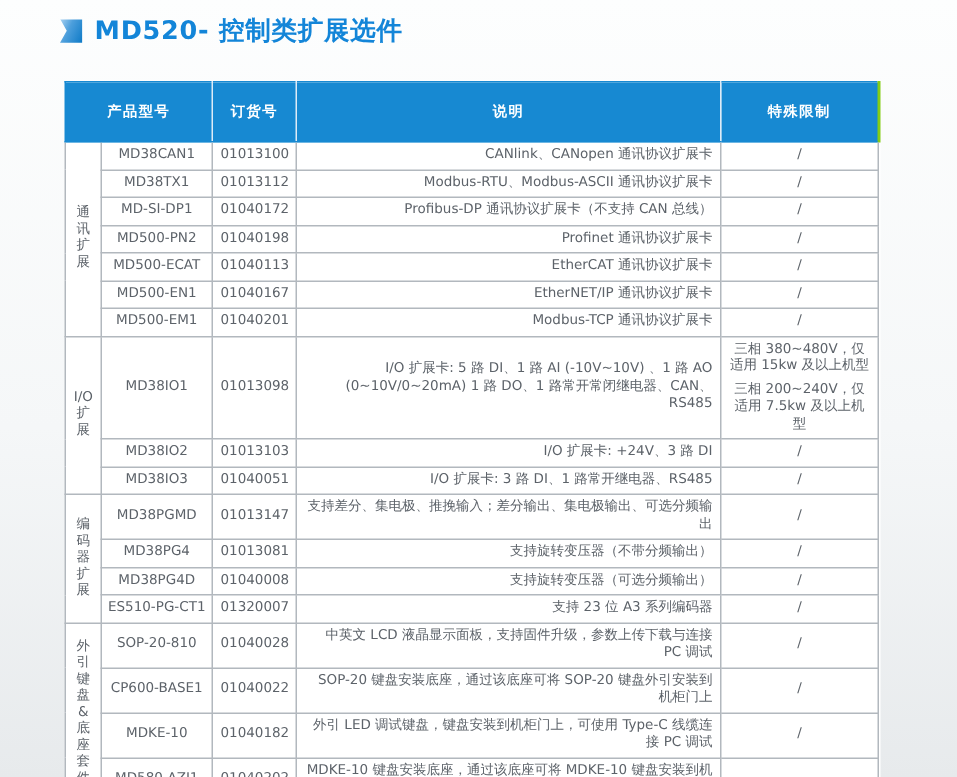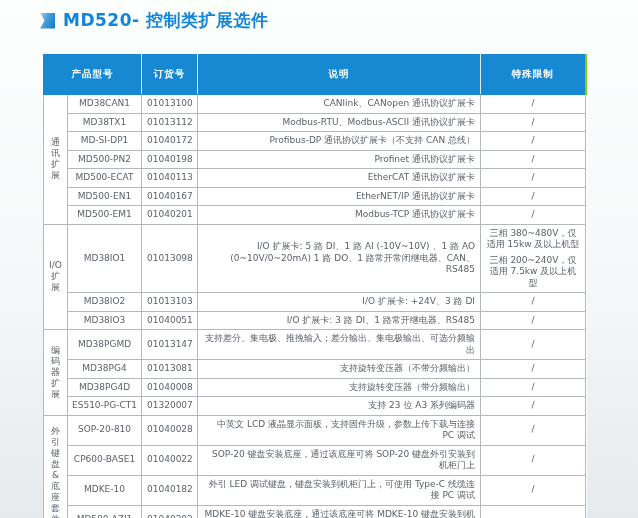--- a/index.html
+++ b/index.html
@@ -177,21 +177,21 @@
         </tr>
         <tr>
           <td class="model-cell">MD38PG4</td>
           <td class="order-cell">01013081</td>
           <td class="desc-cell">支持旋转变压器（不带分频输出）</td>
           <td class="limit-cell">/</td>
         </tr>
         <tr>
           <td class="model-cell">MD38PG4D</td>
           <td class="order-cell">01040008</td>
-          <td class="desc-cell">支持旋转变压器（带分频输出）</td>
+          <td class="desc-cell">支持旋转变压器（可选分频输出）</td>
           <td class="limit-cell">/</td>
         </tr>
         <tr>
           <td class="model-cell">ES510-PG-CT1</td>
           <td class="order-cell">01320007</td>
           <td class="desc-cell">支持 23 位 A3 系列编码器</td>
           <td class="limit-cell">/</td>
         </tr>
         <tr>
           <td class="group-cell" rowspan="4">外

